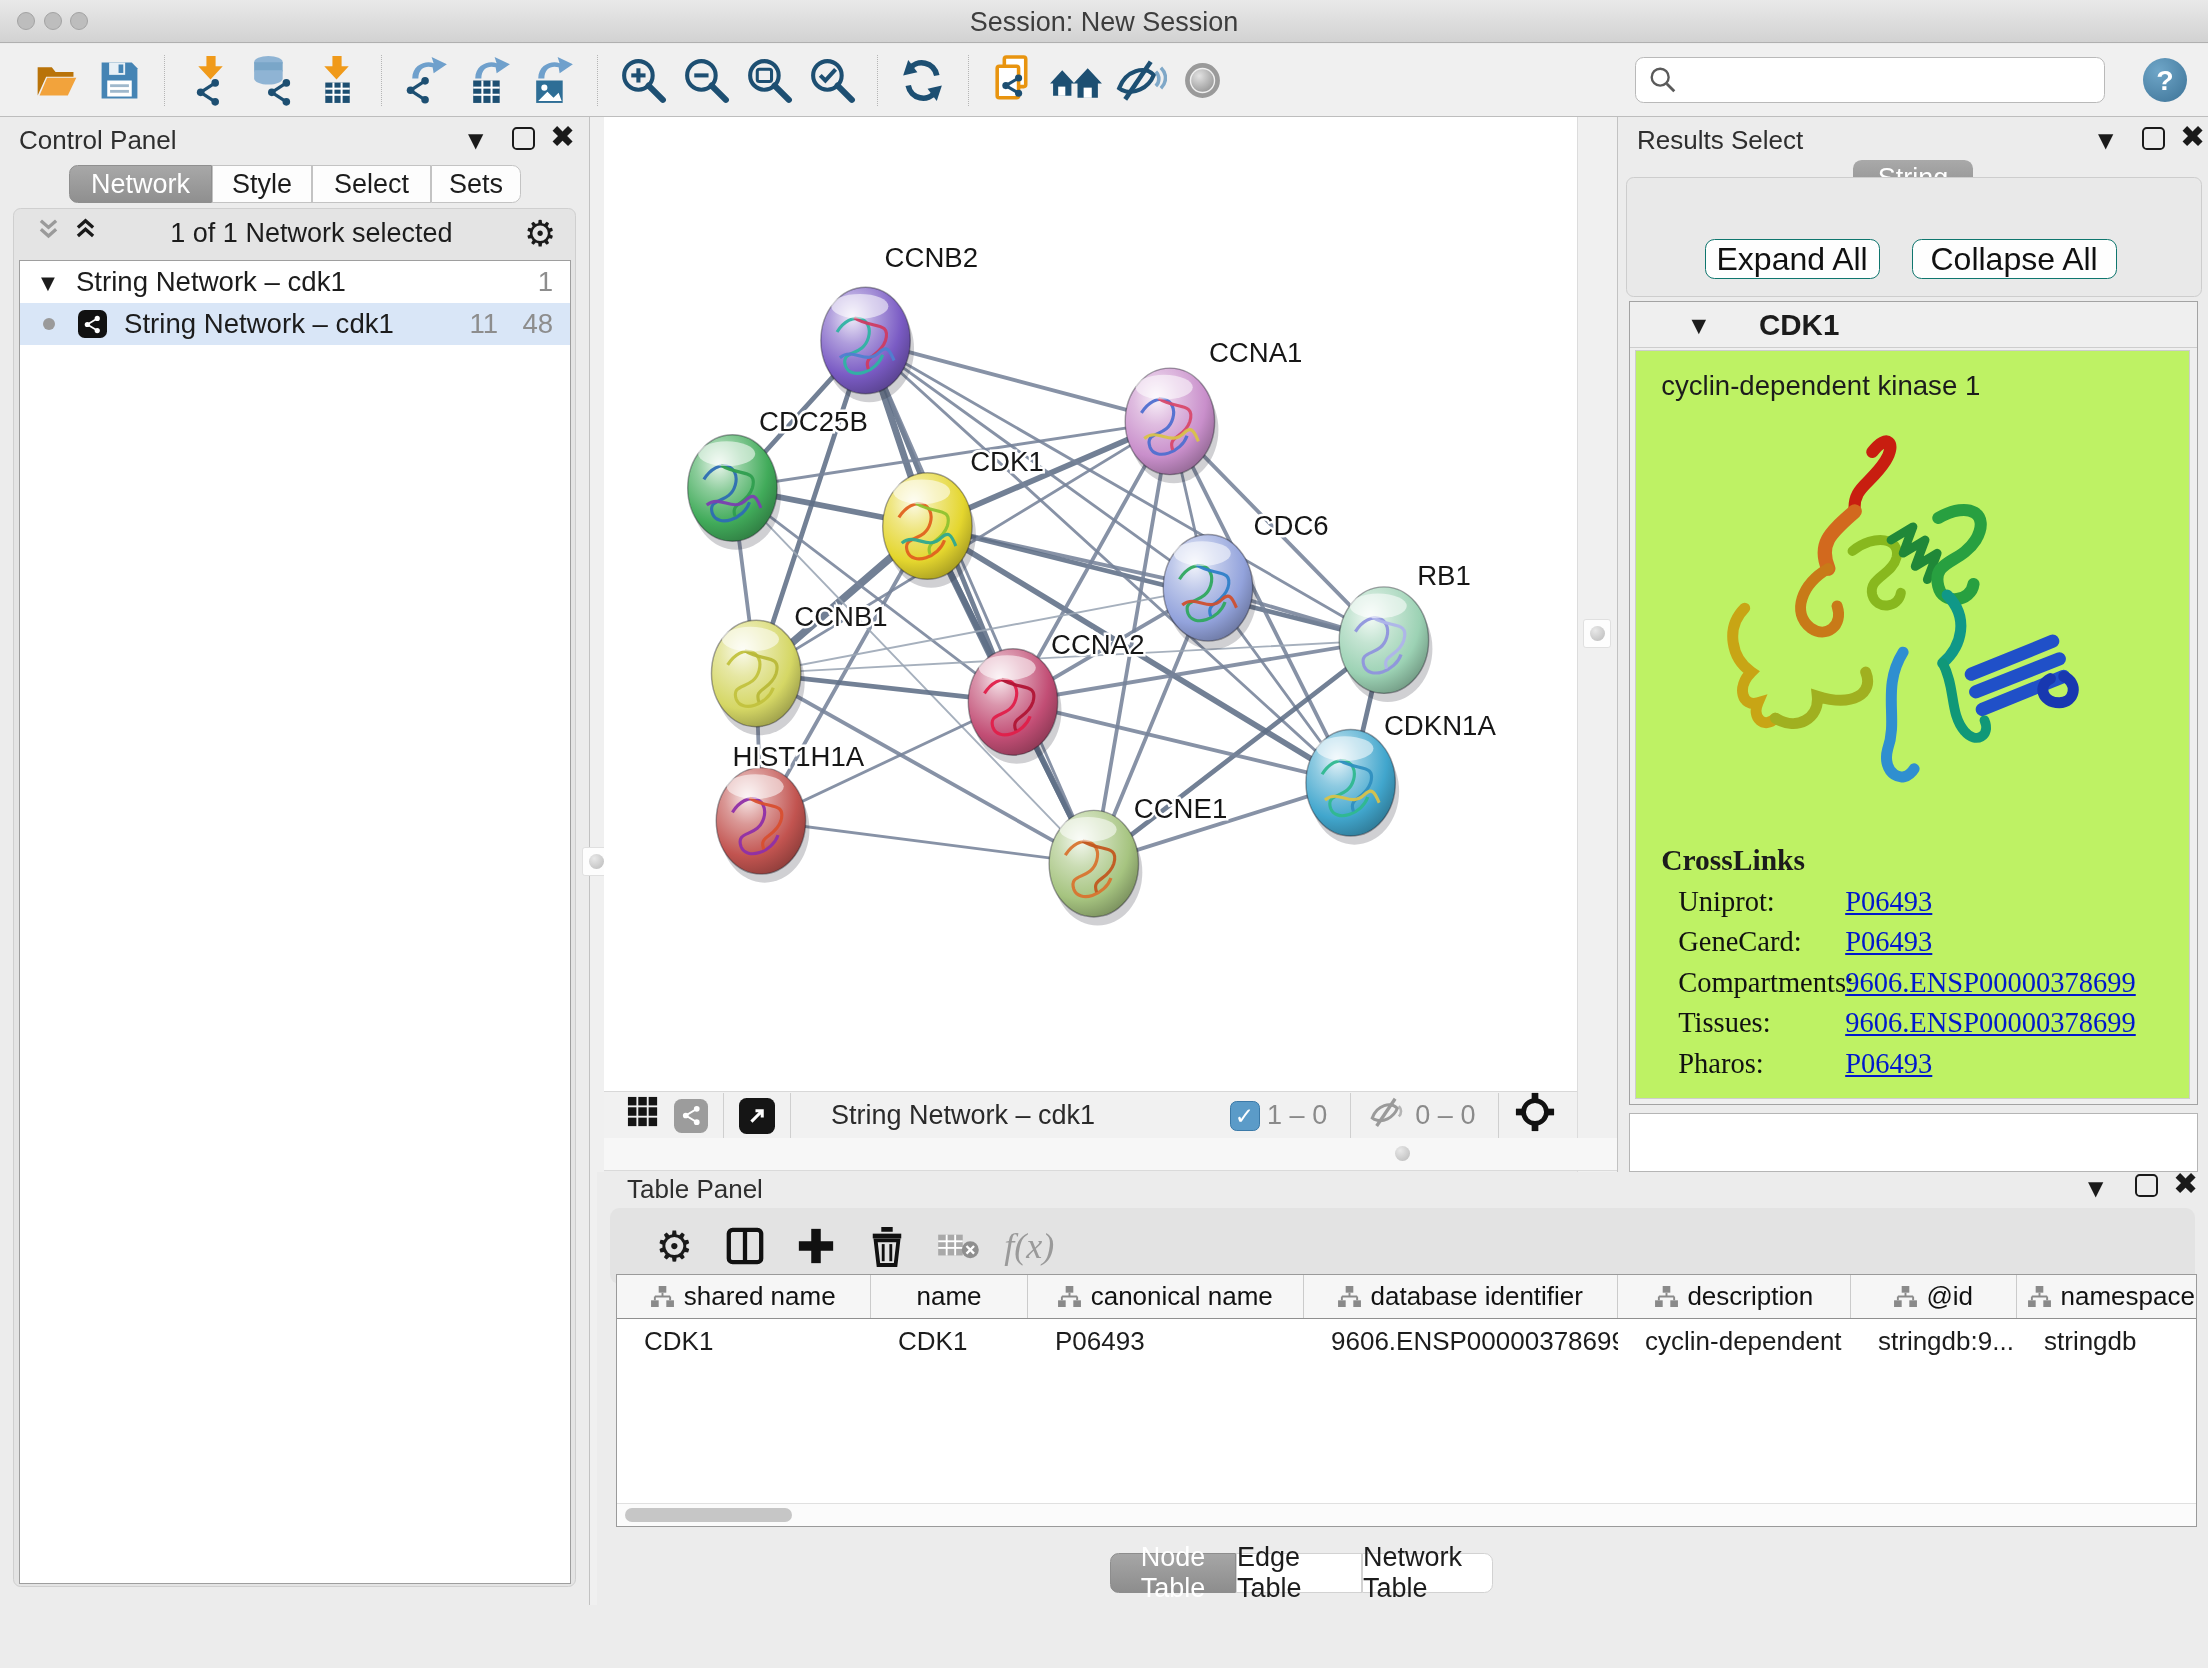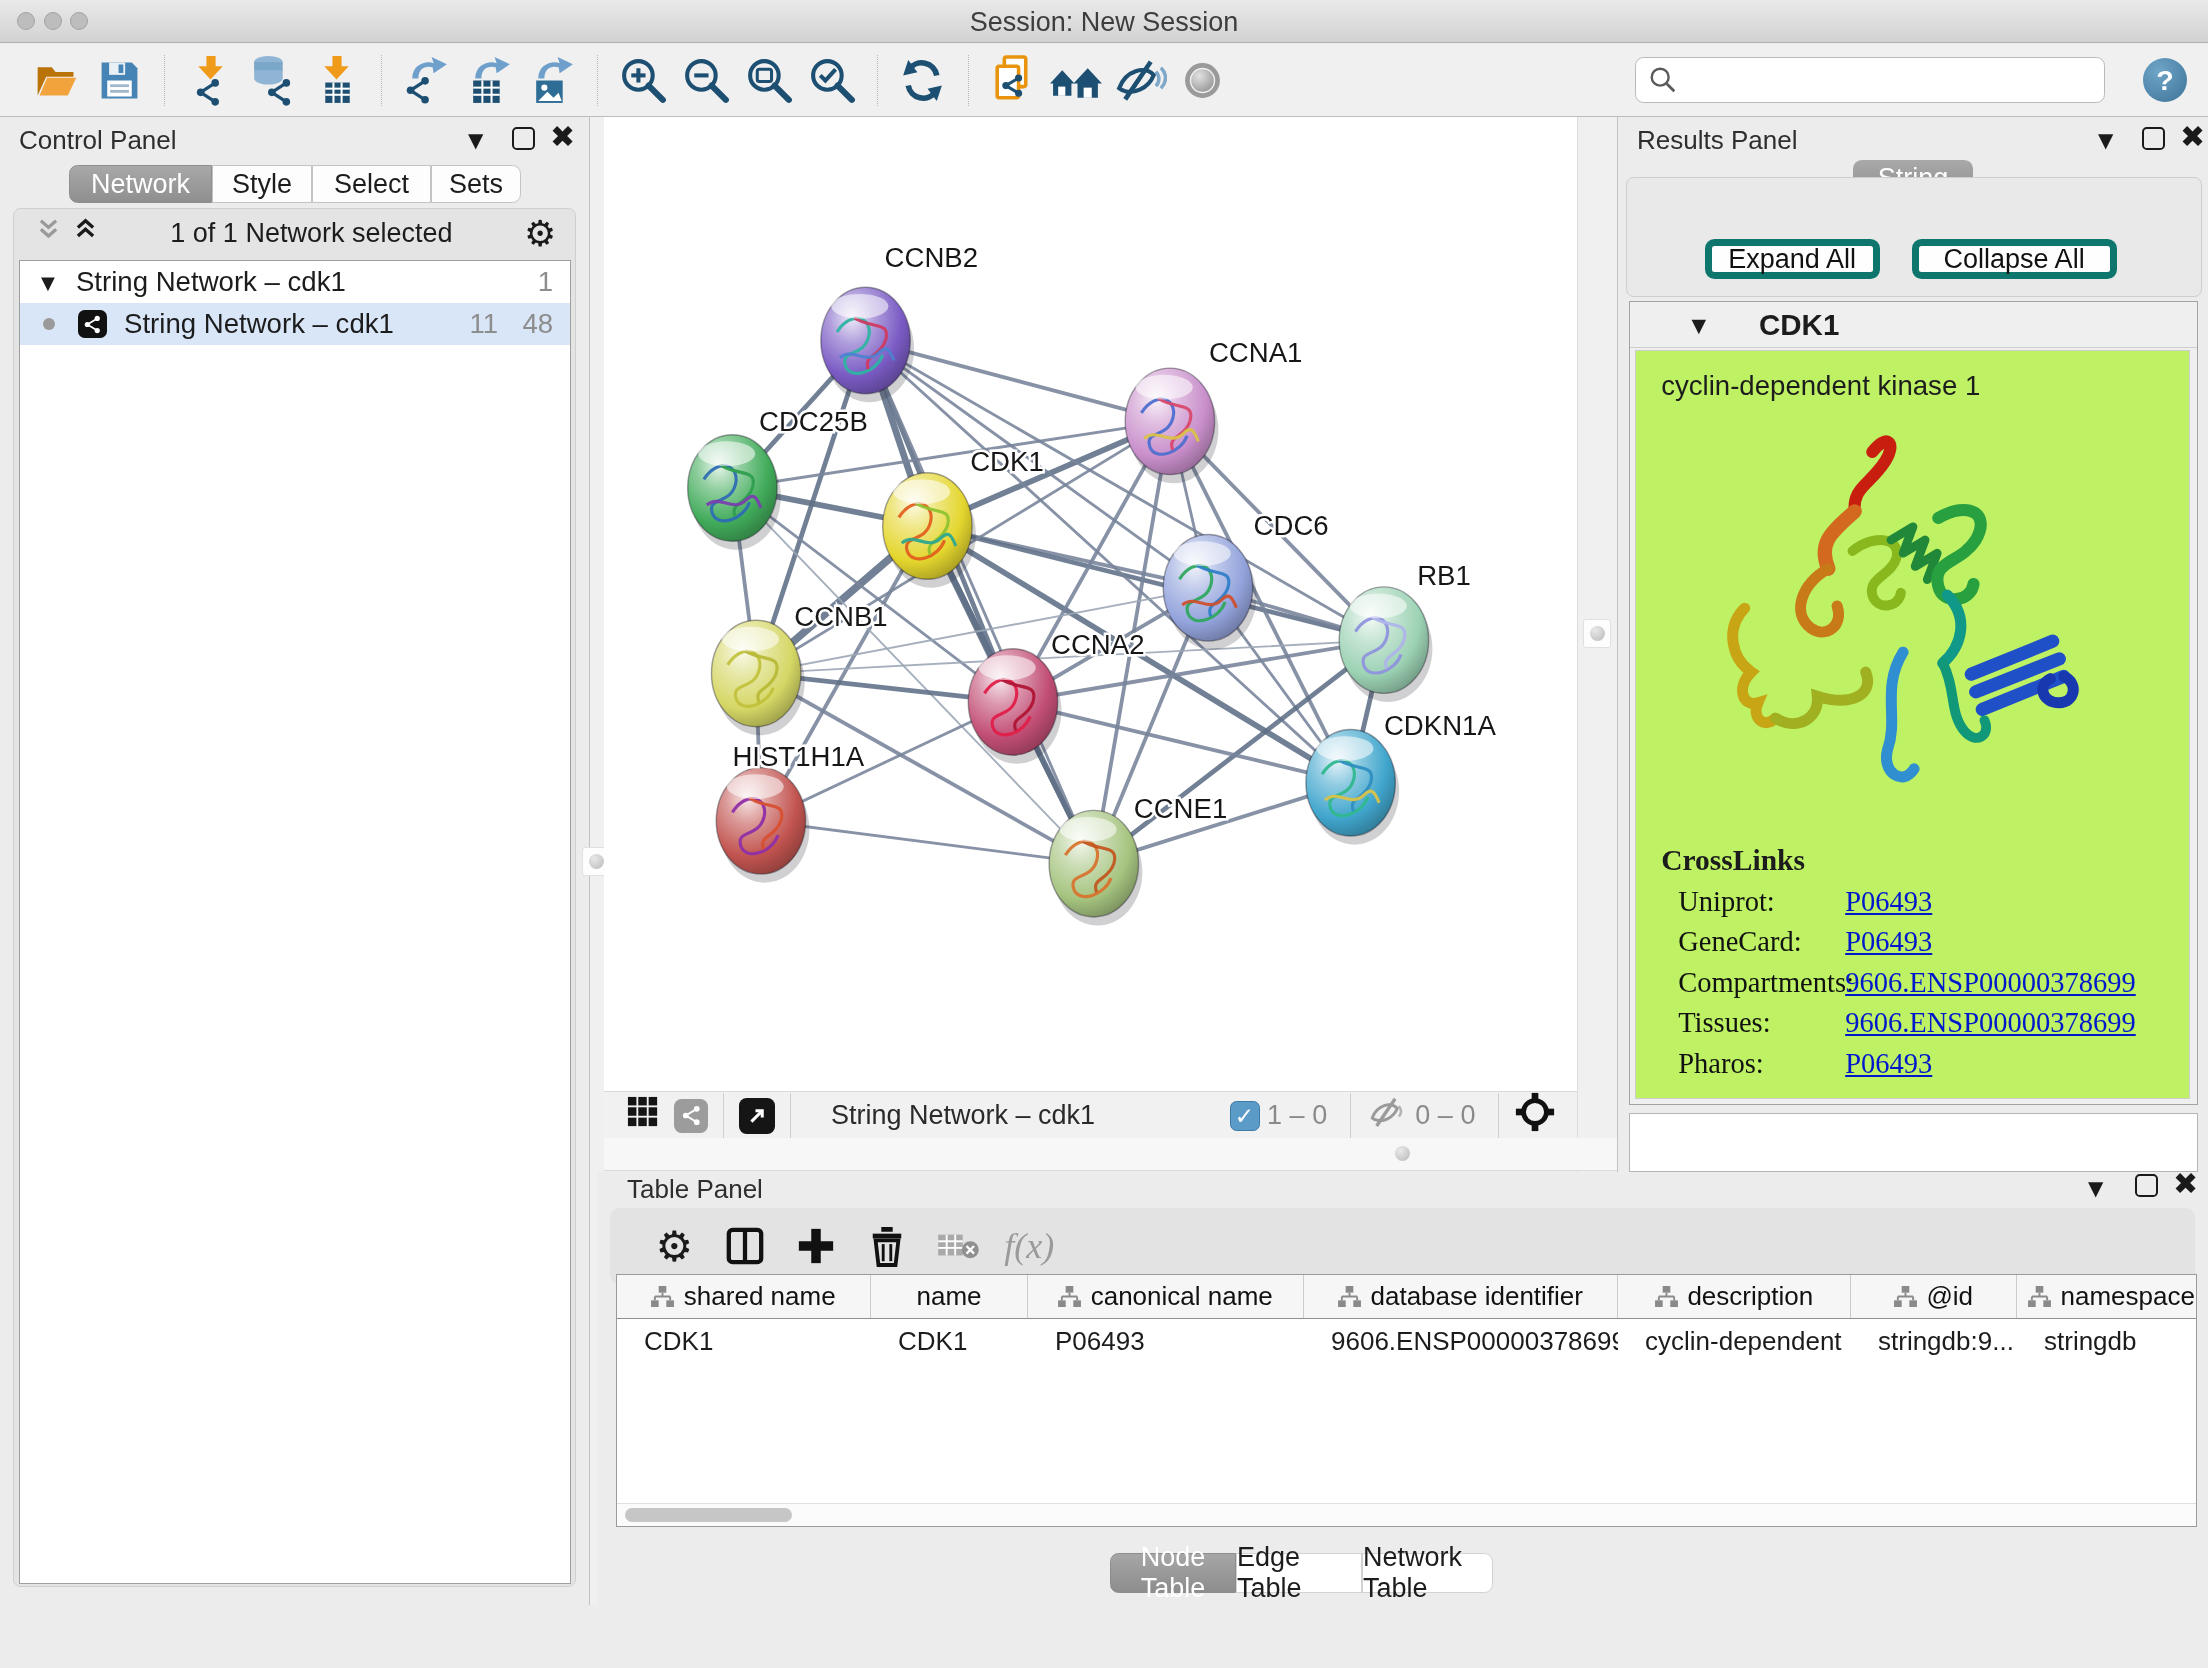--- a/index.html
+++ b/index.html
@@ -55,21 +55,21 @@
 
   
   .split-v{background:#f0f0f0}
   .split-handle{position:absolute;width:28.5px;height:28.5px;background:#fdfdfd;border:1px solid #e0e0e0;display:flex;align-items:center;justify-content:center;border-radius:2.9px}
   .split-dot{width:15px;height:15px;border-radius:50%;background:radial-gradient(circle at 35% 30%,#e8e8e8,#b9b9b9)}
 
   
   .results-panel{left:1617px;top:117px;width:592px;height:1055px;background:#ececec;border-left:1px solid #c2c2c2}
   .string-tab{position:absolute;left:235px;top:43px;width:120px;height:36px;background:linear-gradient(#a9a9a9,#8e8e8e);border-radius:8.6px;color:#fff;display:flex;align-items:center;justify-content:center;font-size:27px}
   .rp-boxA{position:absolute;left:7.6px;top:60px;width:576px;height:120px;background:#e9e9e9;border:1px solid #cdcdcd;border-radius:7.6px}
-  .btn{background:#fefefe;border:7px solid #0f766e;border-radius:9.5px;display:flex;align-items:center;justify-content:center;font-size:27px;color:#111}
+  .btn{background:#fefefe;border:1px solid #0f766e;border-radius:9.5px;display:flex;align-items:center;justify-content:center;font-size:32px;color:#111}
   .rp-entry{position:absolute;left:11.4px;top:184px;width:569px;height:804px;background:#efefef;border:1.9px solid #a3a3a3}
   .rp-entry-head{height:46px;display:flex;align-items:center;border-bottom:1px solid #cdcdcd}
   .rp-entry-body{position:absolute;left:4.8px;top:48px;width:555px;height:749px;background:#bef264;border:1px solid #cdcdcd;overflow:hidden}
   .rp-desc{margin:19px 0 0 25px;font-size:27.6px}
   .xl-title{font-family:"Liberation Serif","DejaVu Serif",serif;font-weight:bold;font-size:29.5px;margin-left:25px}
   .xl-row{display:flex;margin:8.6px 0 0 42px;font-family:"Liberation Serif","DejaVu Serif",serif;font-size:28.5px}
   .xl-label{width:167px;color:#111}
   .xl-link{color:#0018cc;text-decoration:underline}
   .rp-sliver{position:absolute;left:11.4px;top:996px;width:569px;height:59px;background:#fff;border:1.9px solid #b5b5b5}
 
@@ -643,21 +643,21 @@
     <div class="split-handle" style="left:4.8px;top:502px">
         <span class="split-dot"></span>
       </div>
   </div>
 
   <div class="abs" style="left:604px;top:1138px;width:1605px;height:33px;background:#f7f7f7;border-bottom:1px solid #dadada">
     <div class="split-dot abs" style="left:791px;top:7.6px"></div>
   </div>
 
   <div class="abs results-panel">
-    <div style="position:absolute;left:19px;top:7.6px" class="panel-title">Results Panel</div>
+    <div style="position:absolute;left:19px;top:7.6px" class="panel-title">Results Select</div>
     <span class="ph-ctl tri" style="left:480px;top:11.4px">▼</span>
     <span class="ph-ctl" style="left:524px;top:9.5px"><span class="ph-box"></span></span>
     <span class="ph-ctl ph-x" style="left:562px;top:7.6px">✖</span>
 
     <div class="string-tab">
         <span>String</span>
       </div>
 
     <div class="rp-boxA">
       <div class="btn abs" style="left:78px;top:61px;width:175px;height:40px">

